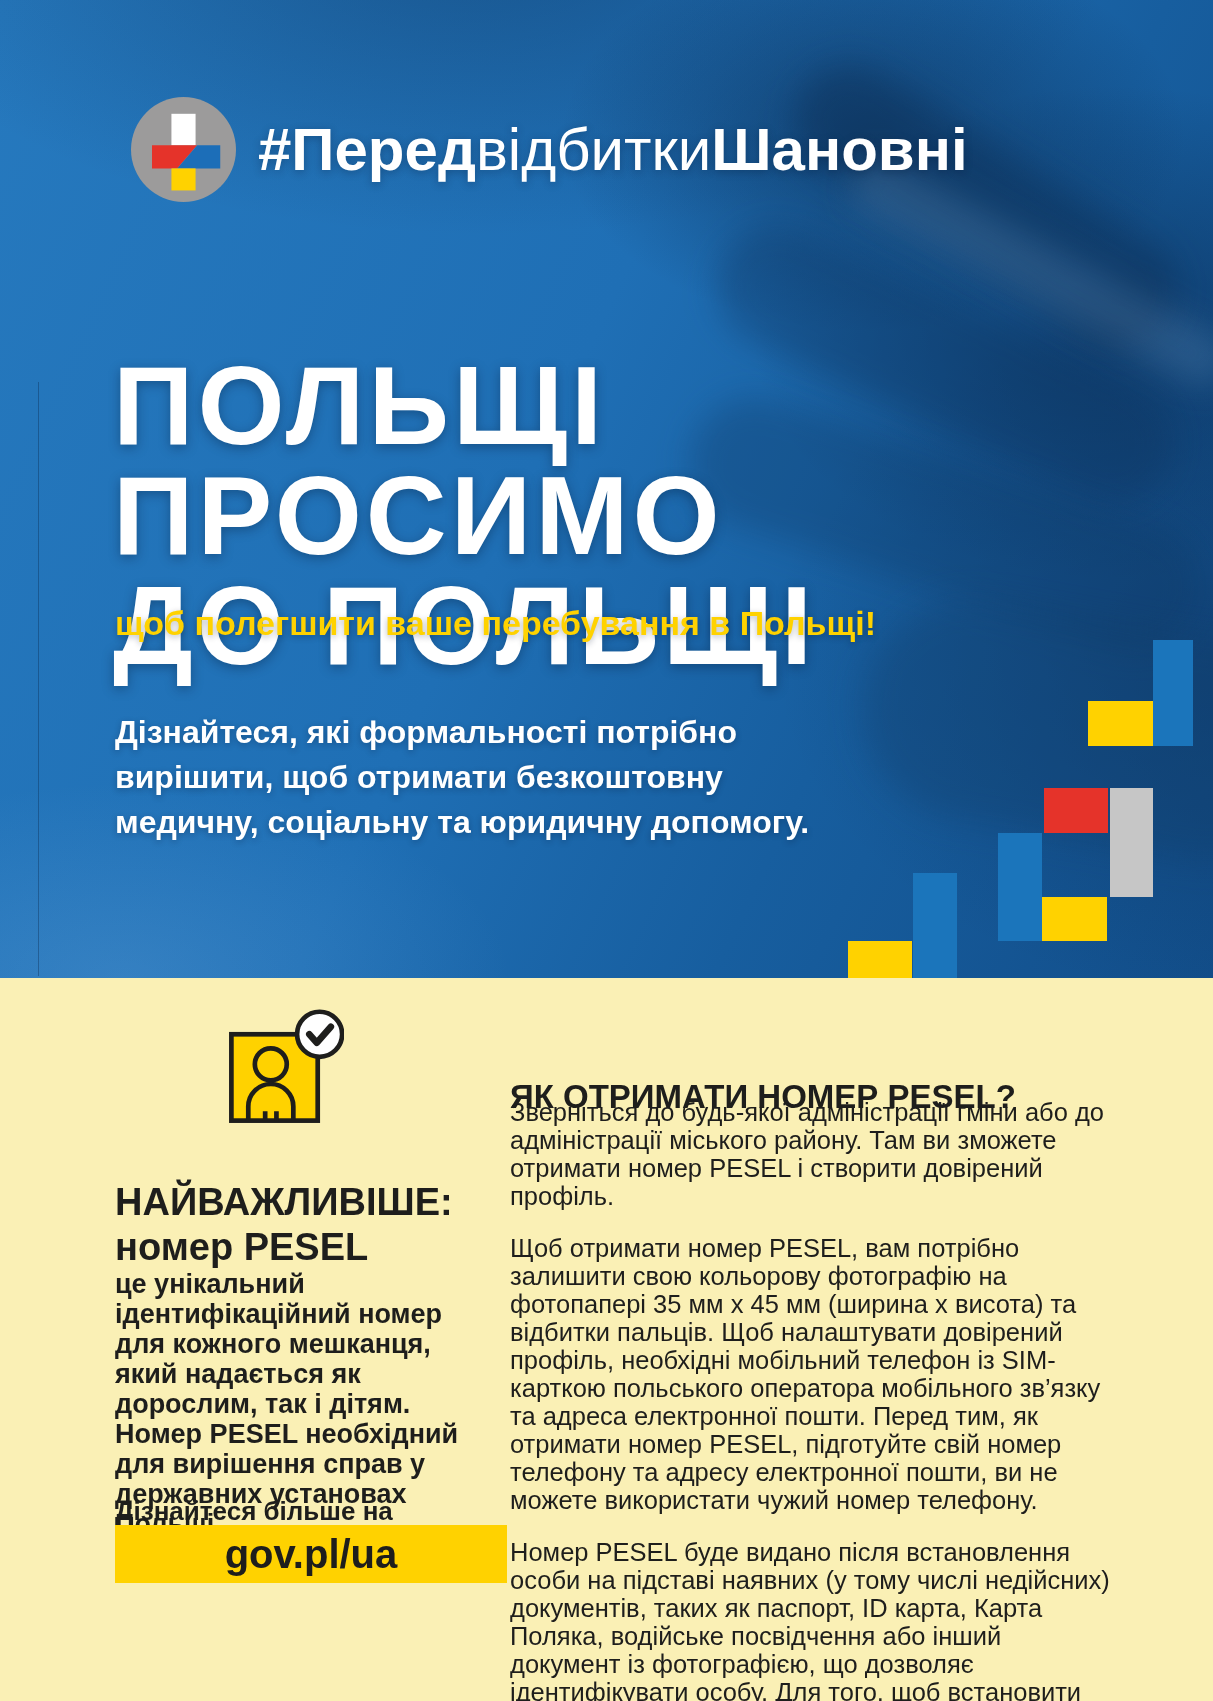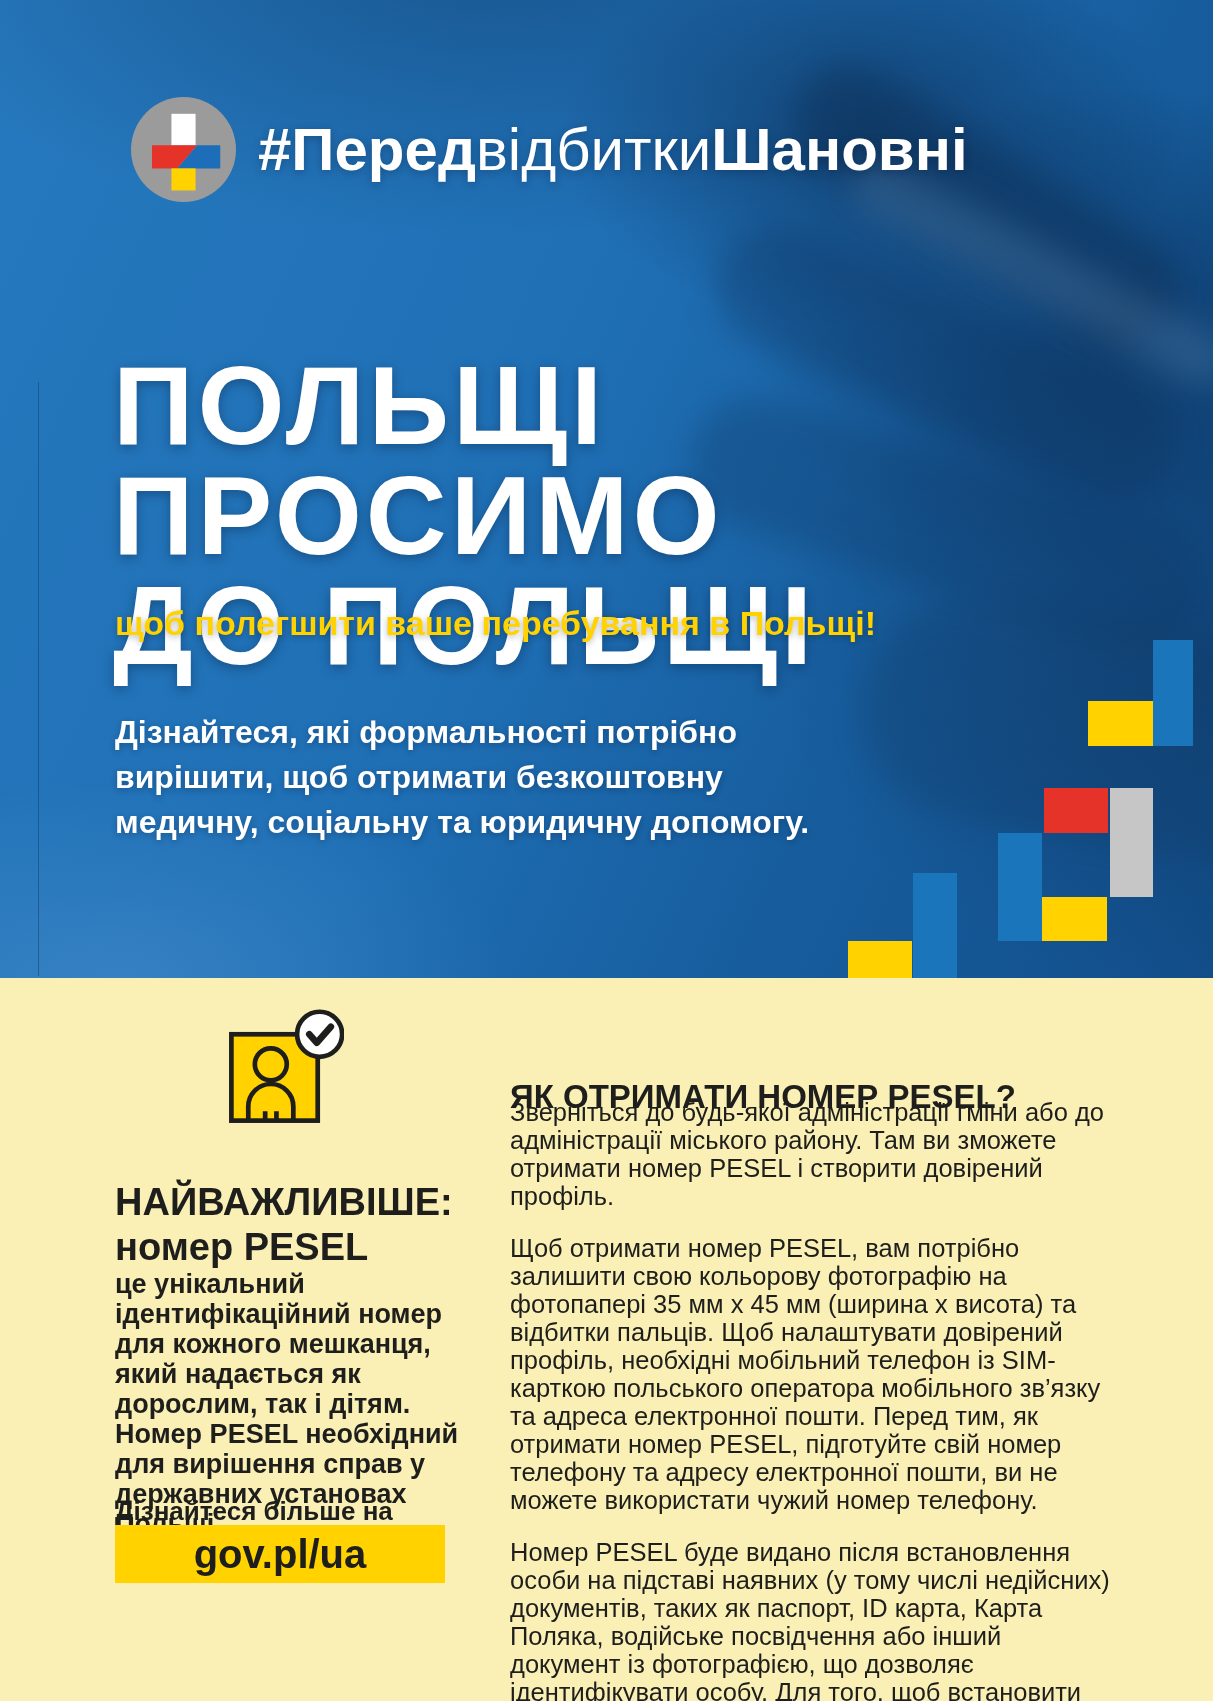--- a/index.html
+++ b/index.html
@@ -55,21 +55,21 @@
   .p4b{left:913px;top:873px;width:44px;height:105px;}
   .p4y{left:848px;top:941px;width:64px;height:37px;}
 
   
   .info{position:absolute;left:0;top:978px;width:1213px;height:723px;background:#FAF0B5;color:#1E1E1C;}
   .id-icon{position:absolute;left:222px;top:30px;}
   .left-heading{position:absolute;left:115px;top:170px;font-weight:700;font-size:38px;line-height:45px;}
   .left-body{position:absolute;left:115px;top:264px;width:352px;font-weight:700;
              font-size:27px;line-height:30px;}
   .more{position:absolute;left:115px;top:518px;font-size:26px;line-height:30px;font-weight:700;}
-  .gov-link{position:absolute;left:115px;top:547px;width:330px;height:58px;background:#FFD200;
+  .gov-link{position:absolute;left:115px;top:547px;width:392px;height:58px;background:#FFD200;
             display:flex;align-items:center;justify-content:center;
             font-weight:700;font-size:40px;color:#1E1E1C;cursor:pointer;}
   .right-heading{position:absolute;left:510px;top:68px;font-weight:700;font-size:33px;line-height:38px;margin-top:32px;}
   .right-paras{position:absolute;left:510px;top:120px;width:608px;font-size:25.5px;line-height:28px;font-weight:400;}
   .right-paras p{margin:0 0 24px 0;}
 </style>
 </head>
 <body>
 
 <div>

